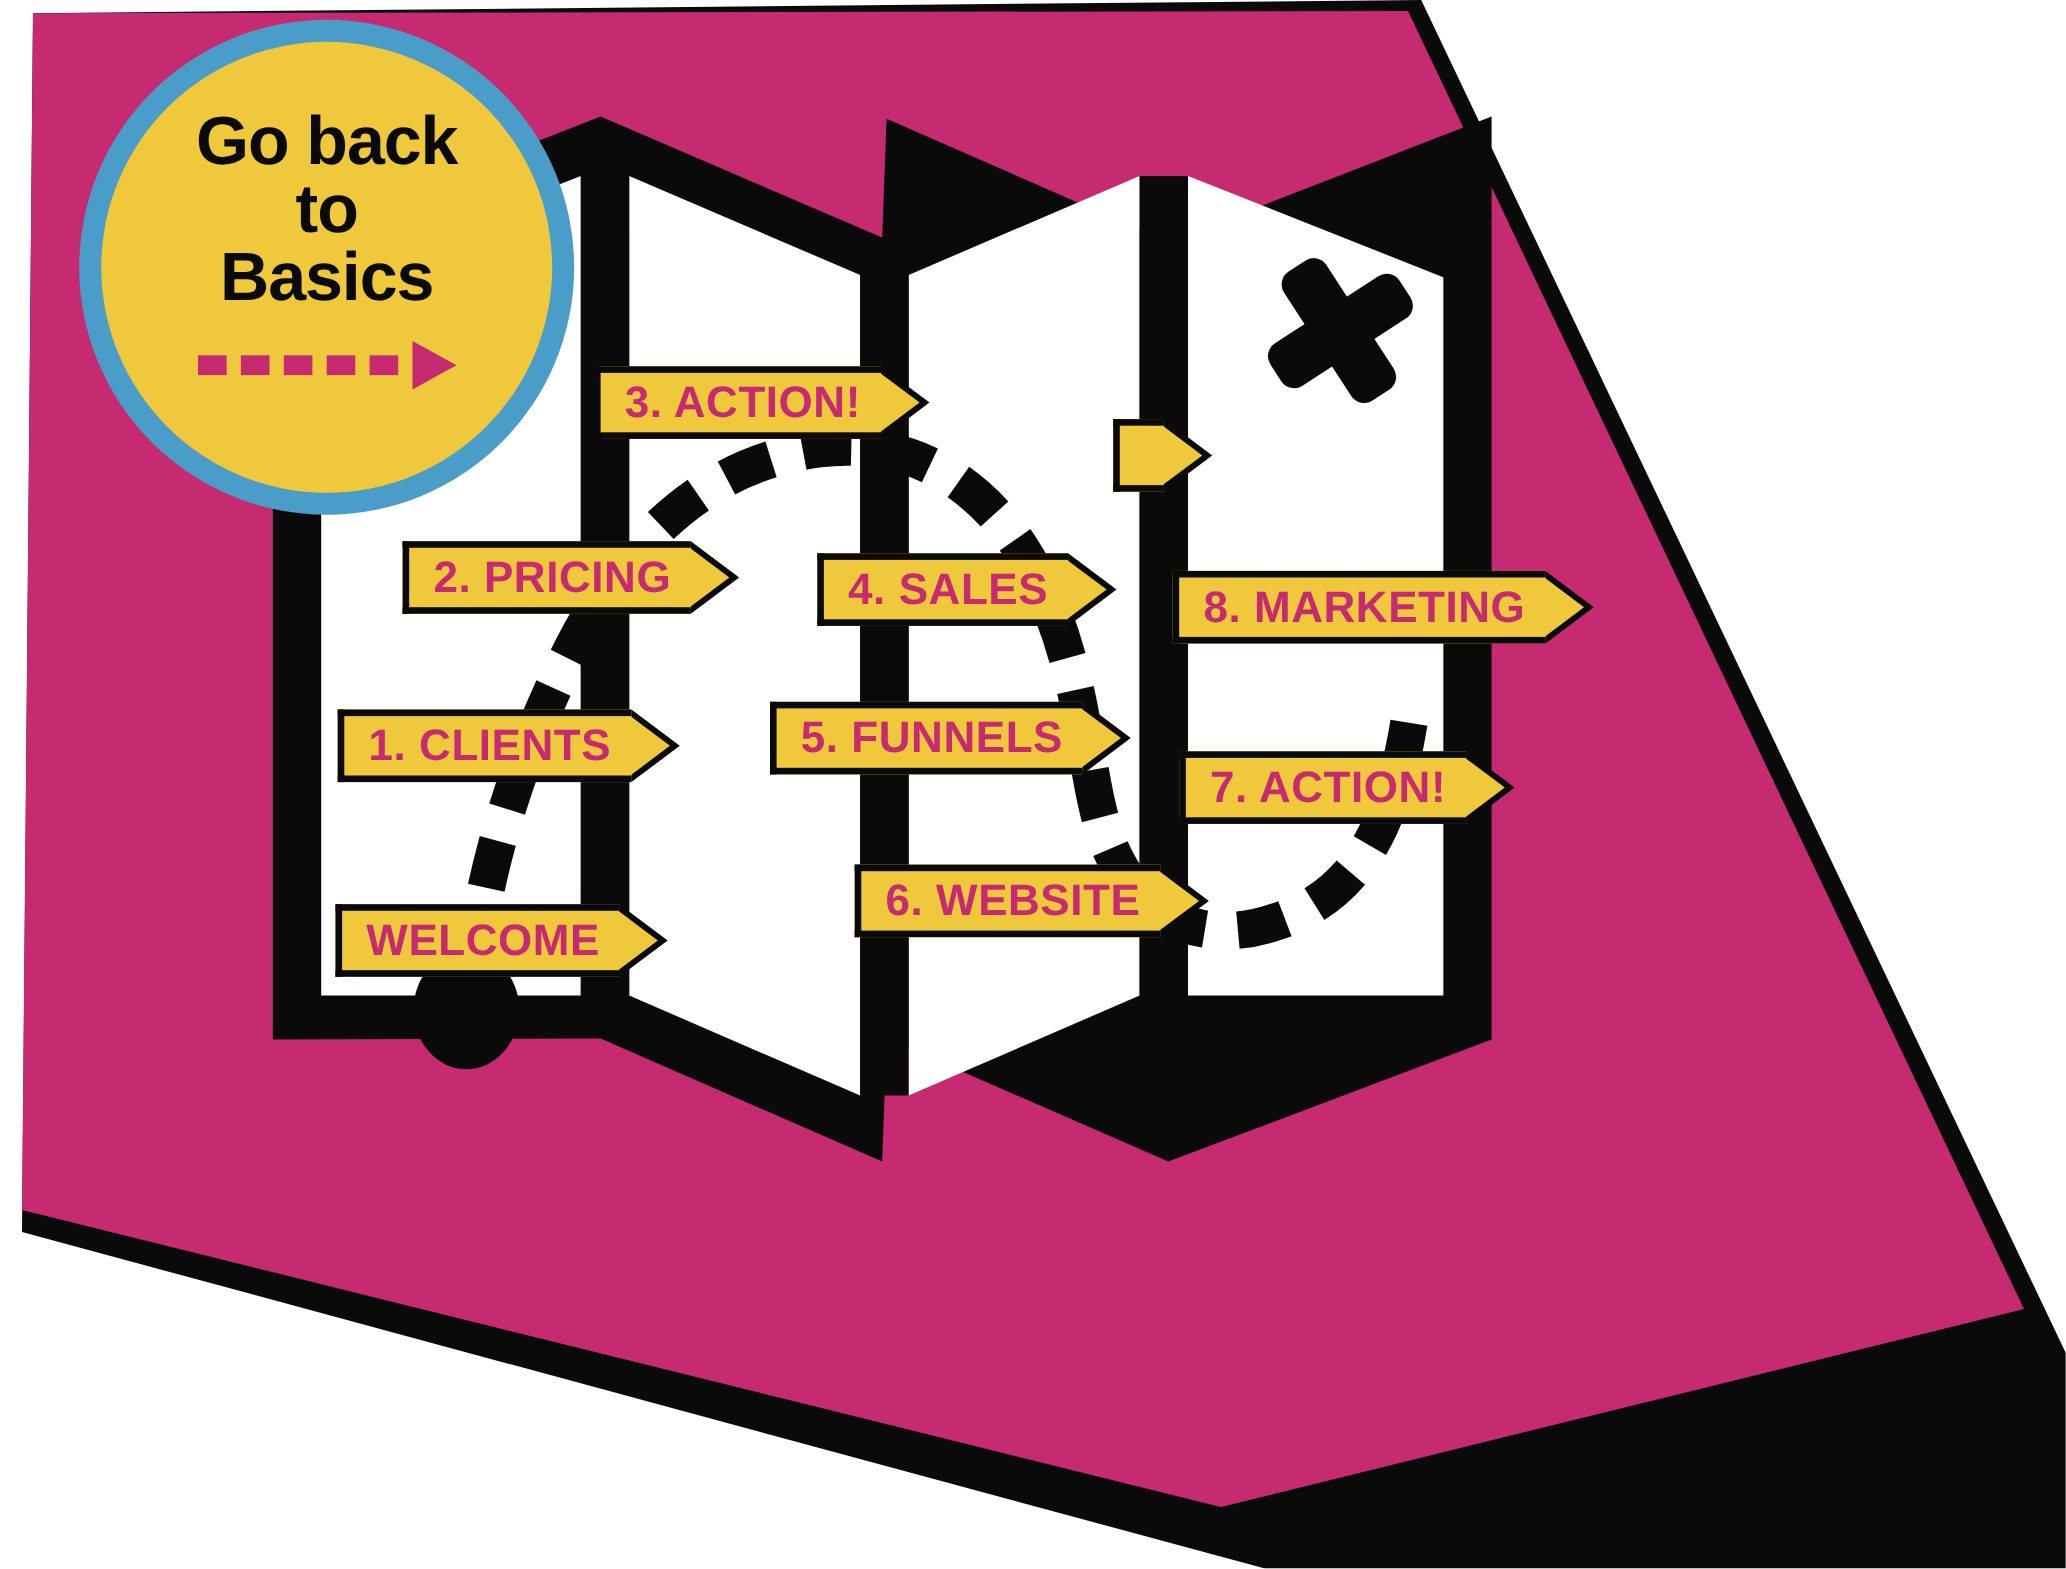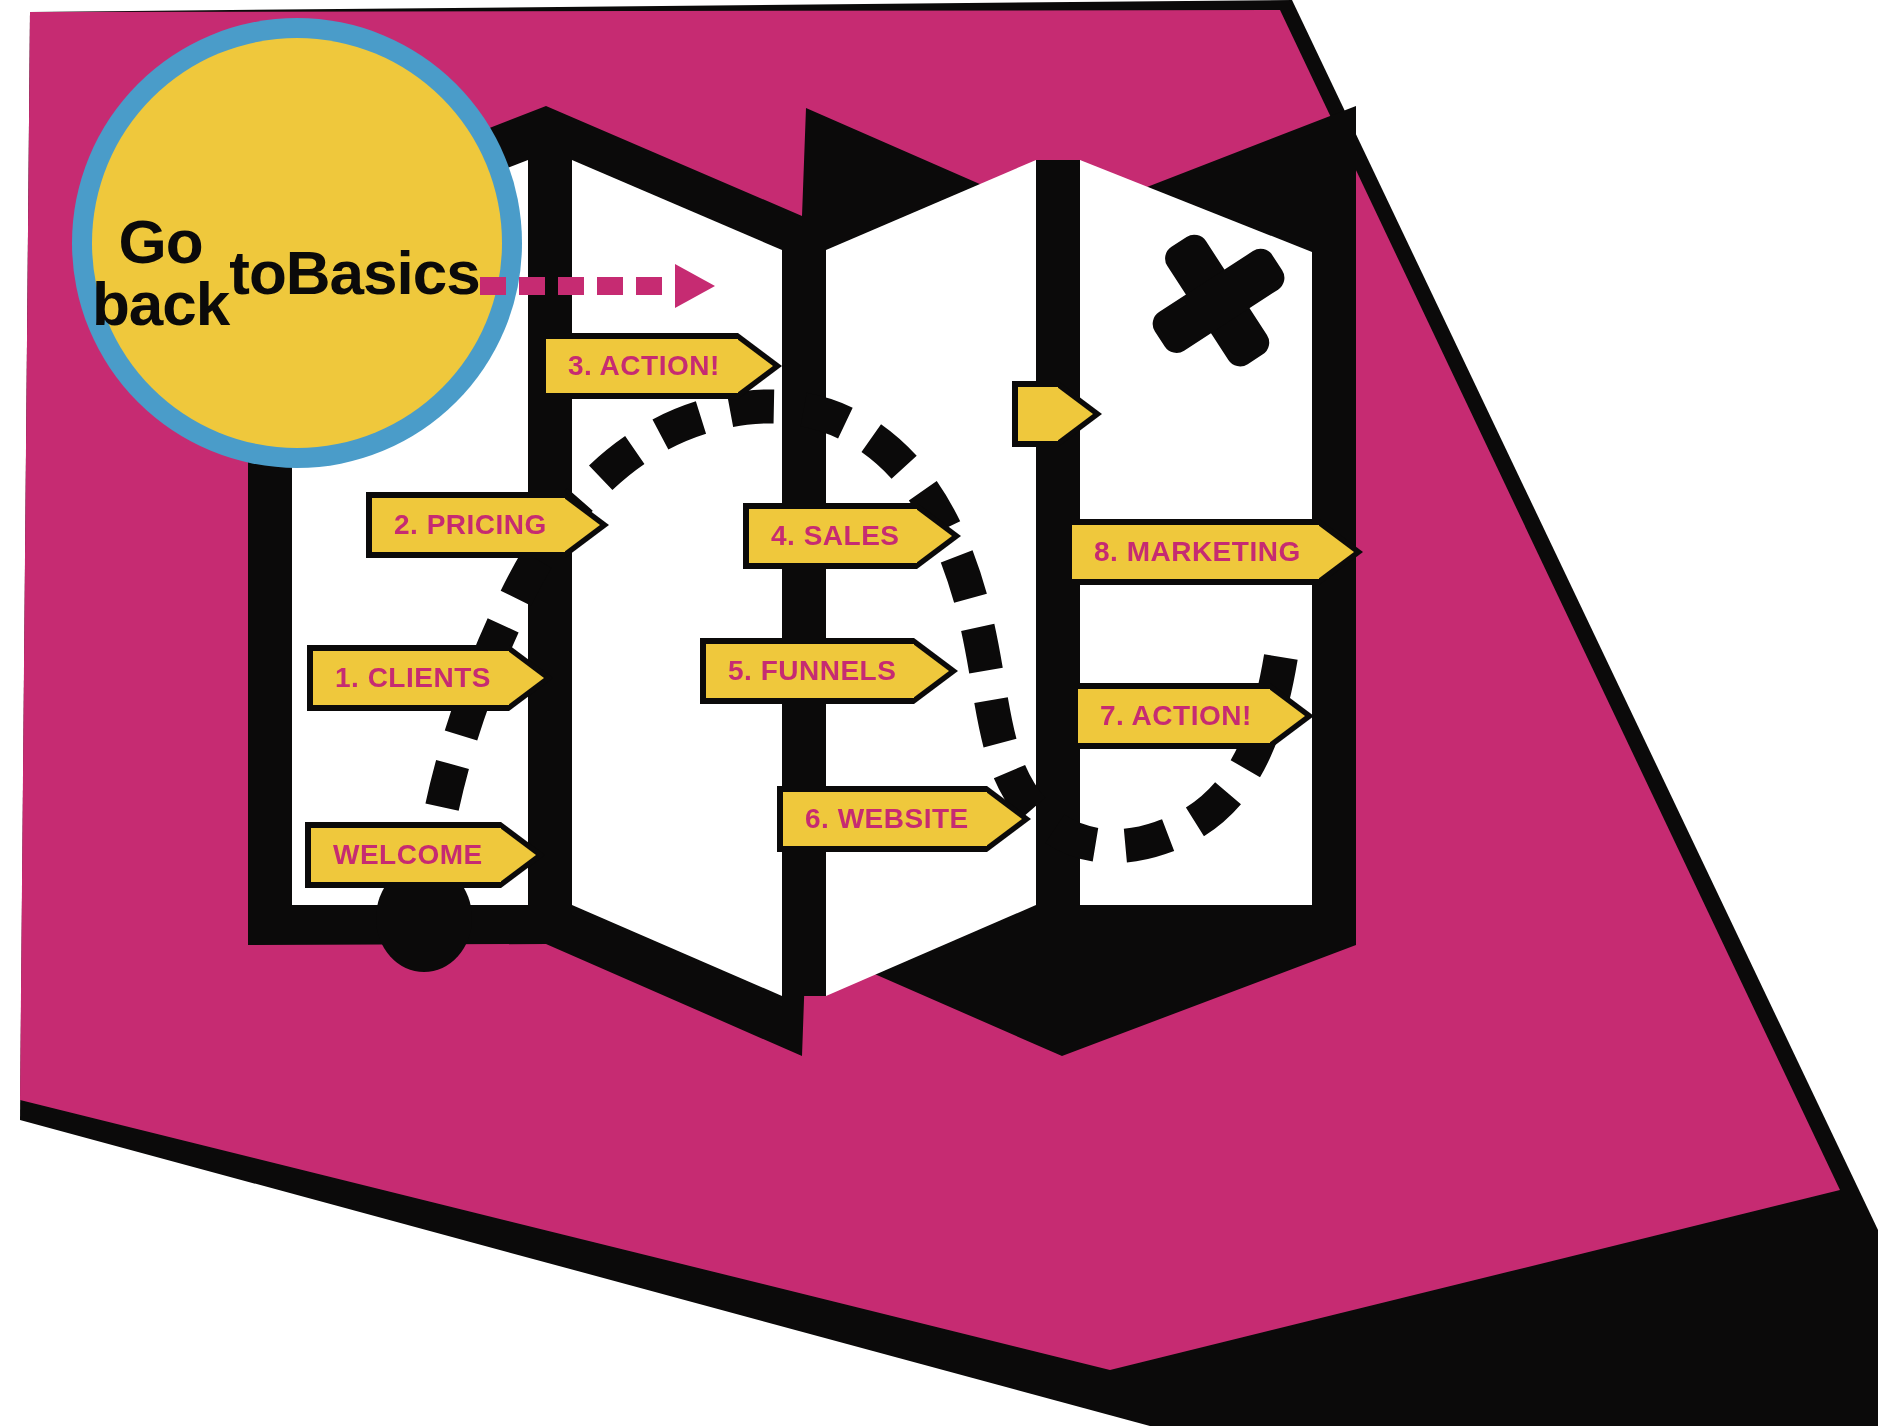--- a/index.html
+++ b/index.html
@@ -19,21 +19,21 @@
     height:66px;
     background:#EFC83C;
     border:6px solid #0B0A0A;
     border-right:none;
     padding:0 18px 0 22px;
     filter:drop-shadow(0 0 0 rgba(0,0,0,0));
   }
   .sign .txt{
     color:#C62B72;
     font-weight:bold;
-    font-size:28px;
+    font-size:40px;
     letter-spacing:.5px;
     white-space:nowrap;
     line-height:1;
     font-family:"Liberation Sans","DejaVu Sans",sans-serif;
   }
   
   .sign .head{
     position:absolute;
     top:-6px;right:-44px;
     width:44px;height:66px;
@@ -58,21 +58,21 @@
     position:absolute;
     left:72px;top:18px;
     width:450px;height:450px;
     border-radius:50%;
     background:#4A9CC9;
     display:flex;align-items:center;justify-content:center;
   }
   #badge .disc{
     width:410px;height:410px;border-radius:50%;
     background:#EFC83C;
-    display:flex;
+    display:flex;flex-direction:column;
     align-items:center;justify-content:flex-start;
     padding-top:60px;box-sizing:border-box;
   }
   #badge .line{
     color:#0B0A0A;font-weight:bold;
     font-size:62px;line-height:1.0;
     letter-spacing:-1px;
     text-align:center;
   }
   #badge .arrow{

